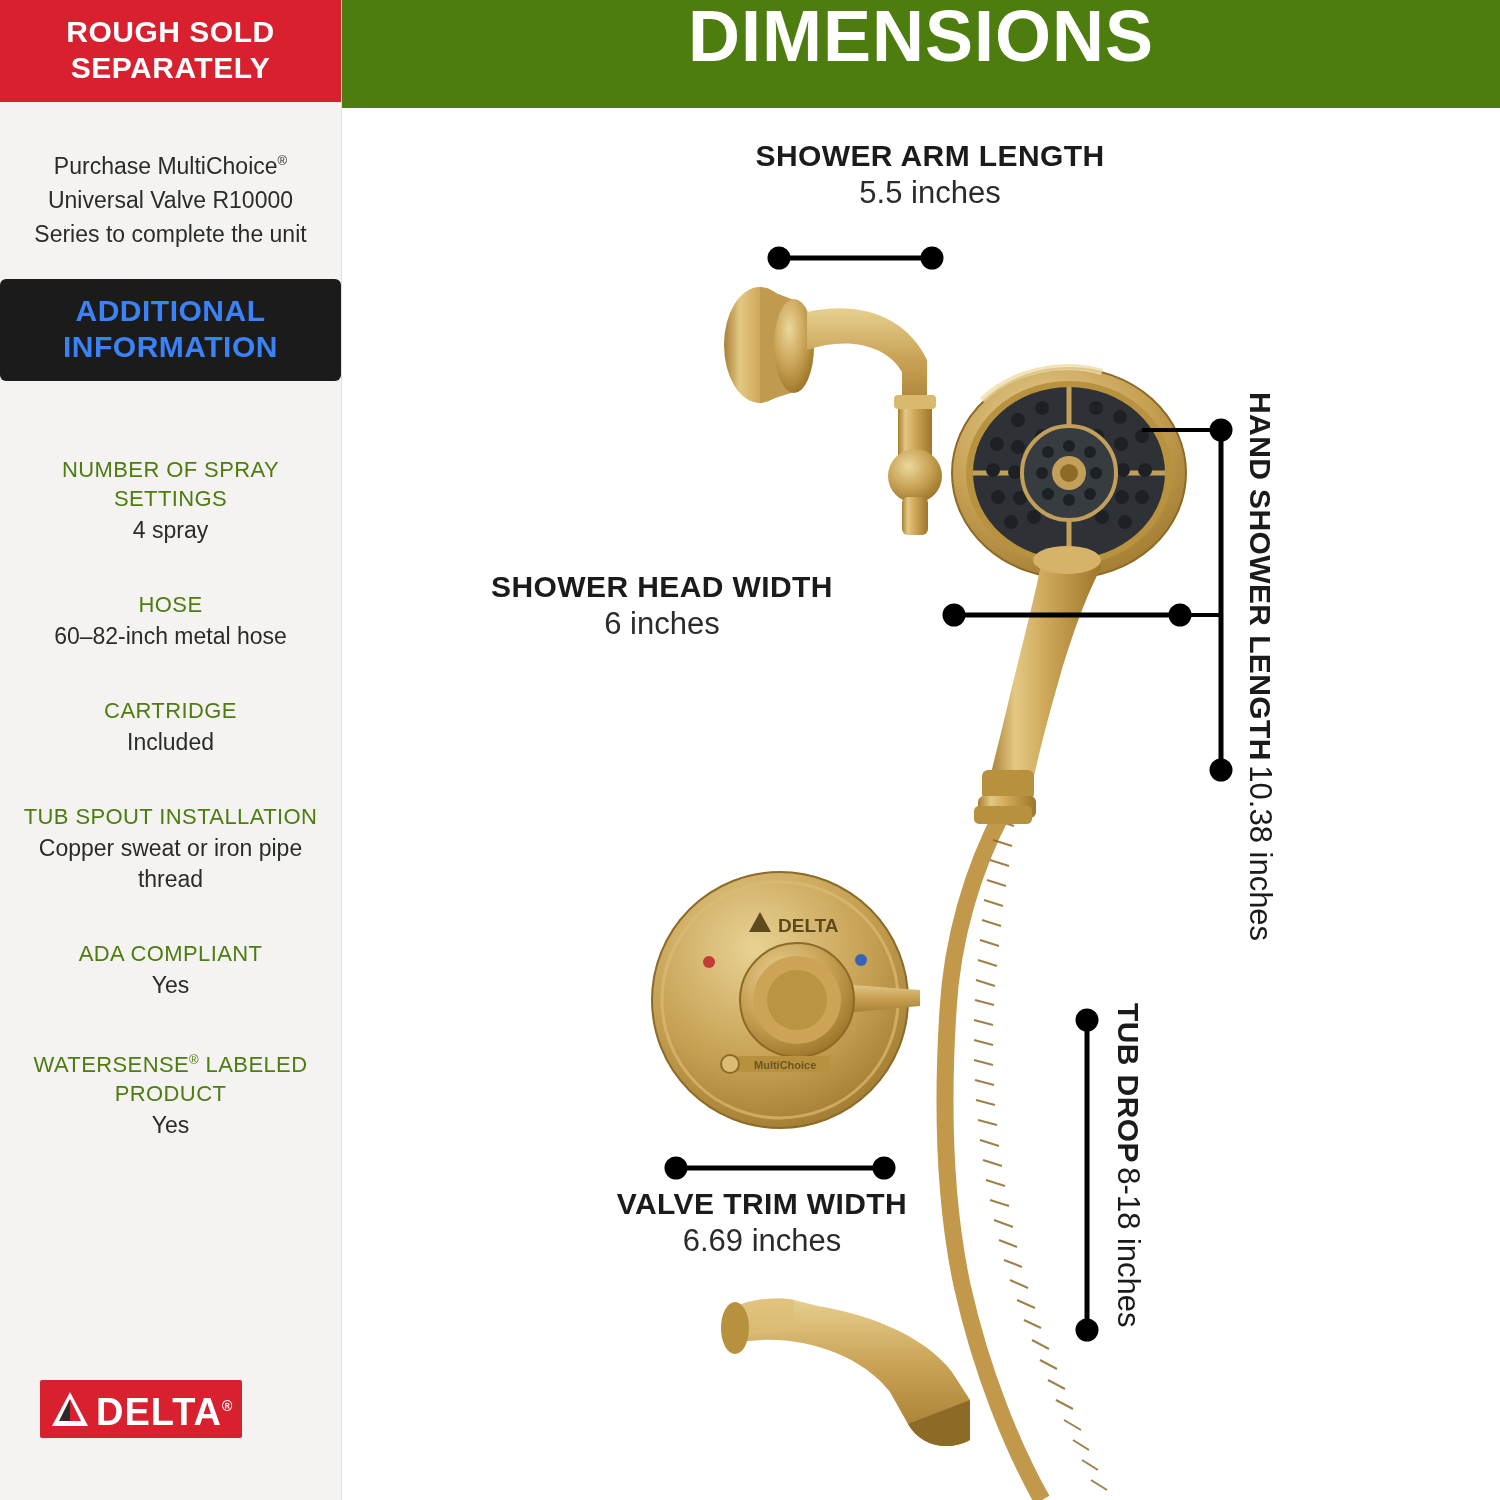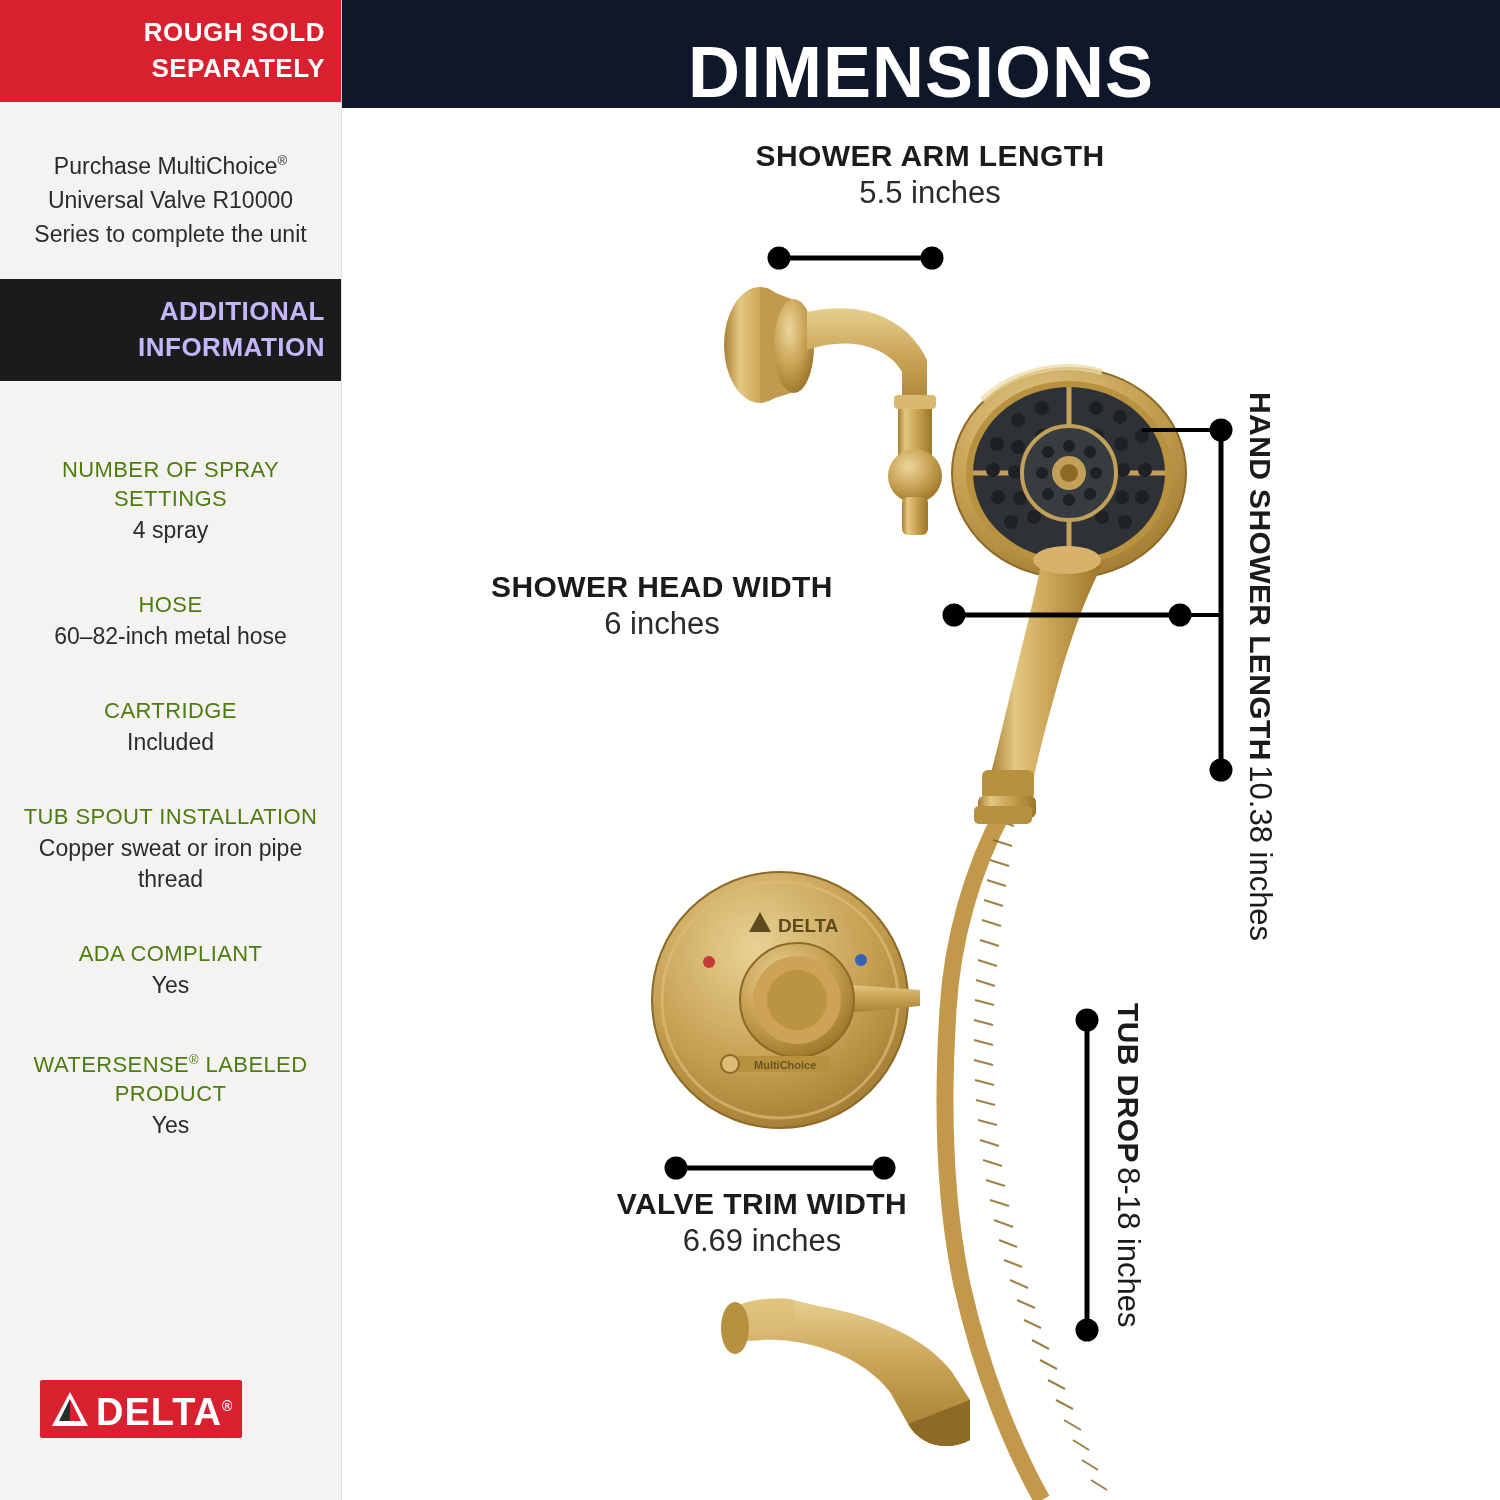--- a/index.html
+++ b/index.html
@@ -31,28 +31,28 @@
     width: 100%;
     padding: 14px 16px 16px 16px;
     text-align: center;
   }
   .banner.red {
     background: #d8202f;
     color: #ffffff;
   }
   .banner.black {
     background: #1b1b1b;
-    color: #c4b5fd;
+    color: #3b82f6;
+    border-radius: 6px;
   }
   .banner-line {
     font-weight: bold;
-    font-size: 26px;
+    font-size: 30px;
     line-height: 36px;
     letter-spacing: .5px;
-    text-align: right;
   }
 
   .rough-note {
     padding: 42px 20px 28px 20px;
     text-align: center;
     color: #2b2b2b;
     font-size: 23px;
     line-height: 34px;
   }
 
@@ -114,24 +114,24 @@
   #content {
     position: absolute;
     left: 342px; top: 0;
     width: 1158px; height: 1500px;
   }
 
   #title-bar {
     position: absolute;
     left: 0; top: 0;
     width: 1158px; height: 108px;
-    background: #0f172a;
+    background: #4d7c0f;
     color: #ffffff;
     display: flex;
-    align-items: flex-end;
+    align-items: flex-start;
     justify-content: center;
   }
   #title-bar .title {
     font-weight: bold;
     font-size: 72px;
     letter-spacing: 1px;
     line-height: 72px;
   }
 
   .dim-label {

